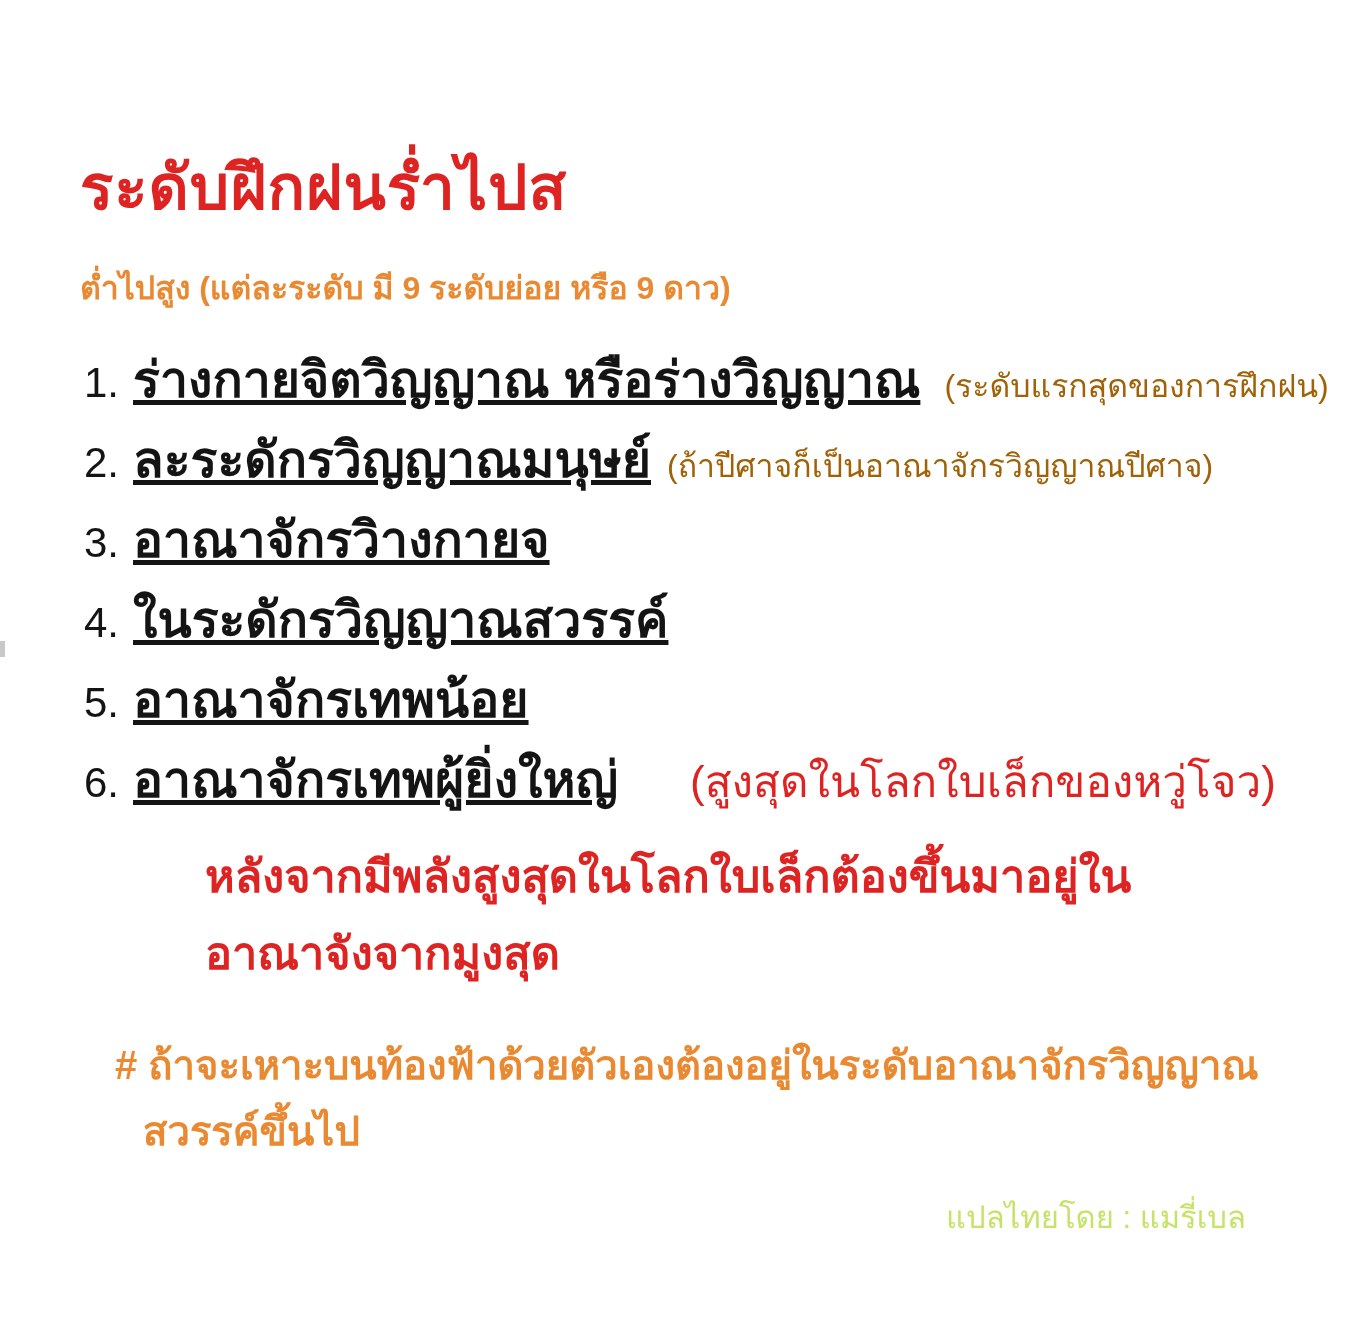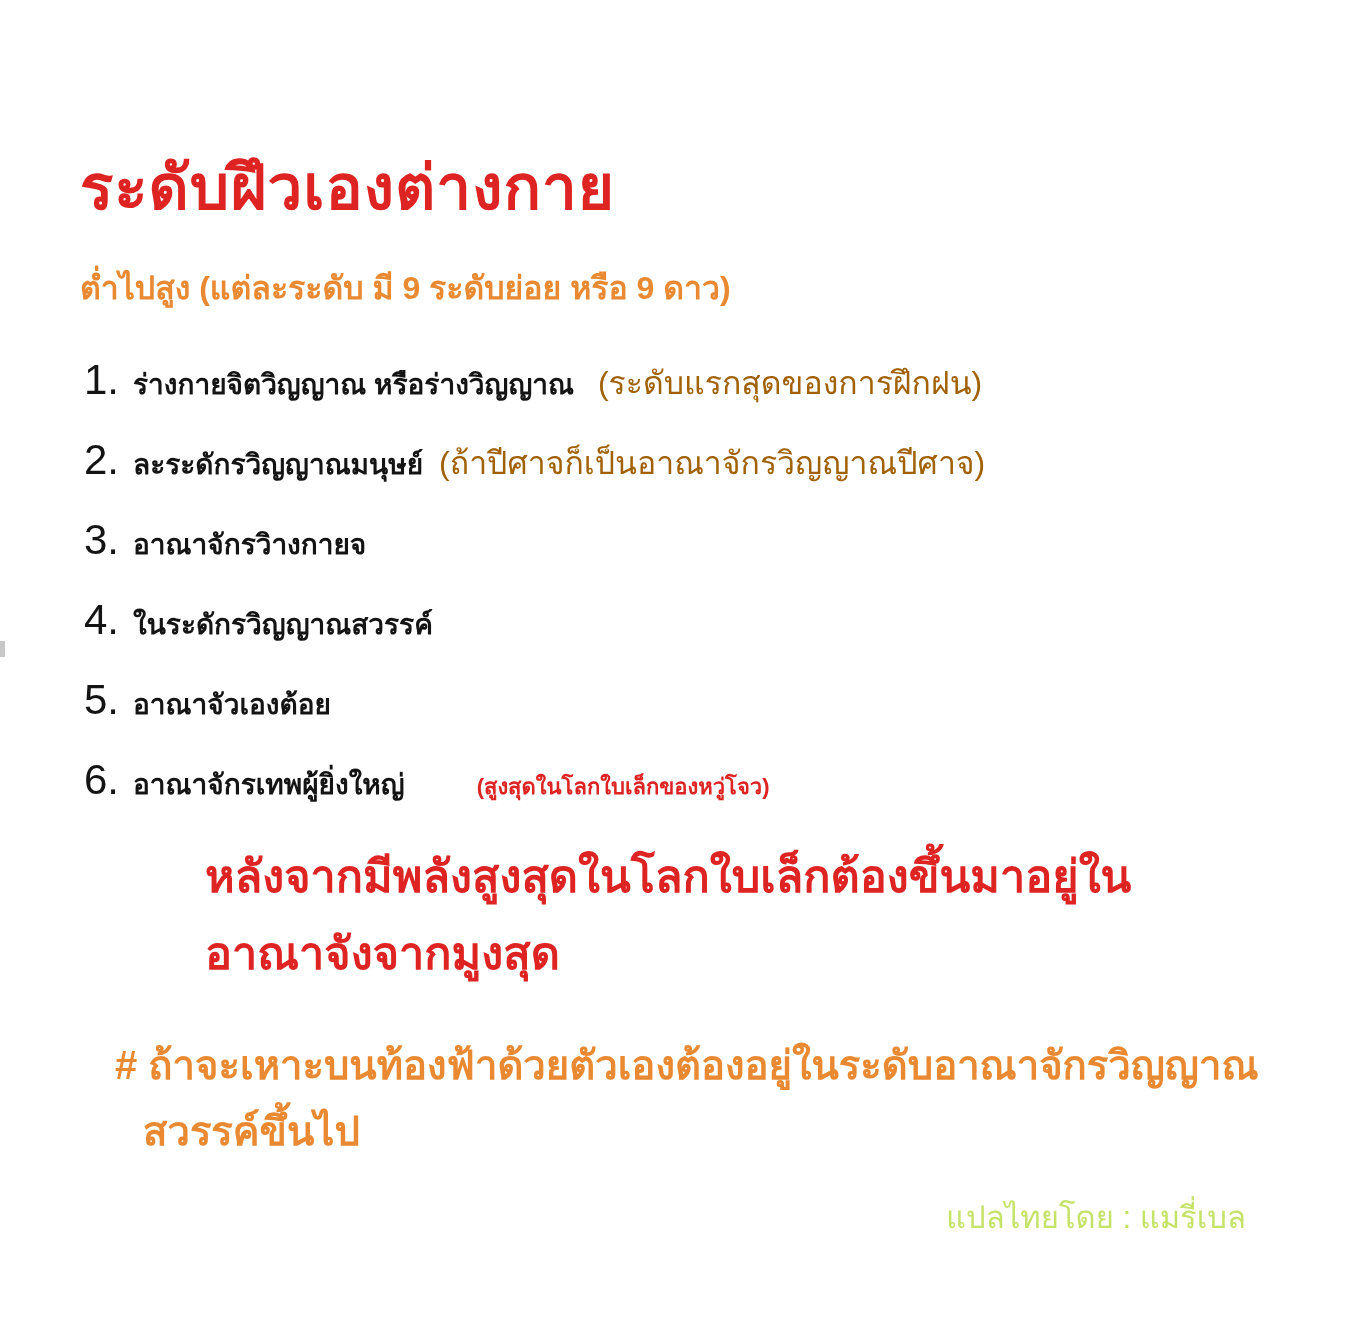--- a/index.html
+++ b/index.html
@@ -48,32 +48,33 @@
     line-height: 80px;
     white-space: nowrap;
     color: #141414;
   }
   .level-item .num {
     font-size: 42px;
     font-weight: 400;
     margin-right: 14px;
   }
   .level-item .main {
-    font-size: 28px;
+    font-size: 50px;
     font-weight: bold;
+    text-decoration: underline;
   }
   .level-item .note {
     font-size: 32px;
     font-weight: 400;
     margin-left: 16px;
     color: #a16207;
   }
   .level-item .note.gap-md { margin-left: 24px; }
   .level-item .note.gap-lg { margin-left: 72px; }
-  .level-item .note.red { color: #dd2423; font-weight: bold; font-size: 22px; }
+  .level-item .note.red { color: #dd2423; font-weight: normal; font-size: 44px; }
   .highlight {
     position: absolute;
     left: 205px;
     top: 838px;
     color: #dd2423;
     font-size: 45px;
     font-weight: bold;
   }
   .highlight div {
     height: 77px;
@@ -112,39 +113,39 @@
     height: 16px;
     background: #9a9a9a;
     opacity: 0.55;
   }
 </style>
 </head>
 <body>
 
 <div class="page">
 
-  <div class="title">ระดับฝึวเองต่างกาย</div>
+  <div class="title">ระดับฝึกฝนร่ำไปส</div>
 
   <div class="subtitle">ต่ำไปสูง (แต่ละระดับ มี 9 ระดับย่อย หรือ 9 ดาว)</div>
 
   <div class="level-list">
     <div class="level-item">
       <span class="num">1.</span><span class="main">ร่างกายจิตวิญญาณ หรือร่างวิญญาณ</span><span class="note gap-md">(ระดับแรกสุดของการฝึกฝน)</span>
     </div>
     <div class="level-item">
       <span class="num">2.</span><span class="main">ละระดักรวิญญาณมนุษย์</span><span class="note">(ถ้าปีศาจก็เป็นอาณาจักรวิญญาณปีศาจ)</span>
     </div>
     <div class="level-item">
       <span class="num">3.</span><span class="main">อาณาจักรวิางกายจ</span><span class="note"></span>
     </div>
     <div class="level-item">
       <span class="num">4.</span><span class="main">ในระดักรวิญญาณสวรรค์</span><span class="note"></span>
     </div>
     <div class="level-item">
-      <span class="num">5.</span><span class="main">อาณาจัวเองต้อย</span><span class="note"></span>
+      <span class="num">5.</span><span class="main">อาณาจักรเทพน้อย</span><span class="note"></span>
     </div>
     <div class="level-item">
       <span class="num">6.</span><span class="main">อาณาจักรเทพผู้ยิ่งใหญ่</span><span class="note red gap-lg">(สูงสุดในโลกใบเล็กของหวู่โจว)</span>
     </div>
   </div>
 
   <div class="highlight">
     <div>หลังจากมีพลังสูงสุดในโลกใบเล็กต้องขึ้นมาอยู่ใน</div>
     <div>อาณาจังจากมูงสุด</div>
   </div>

